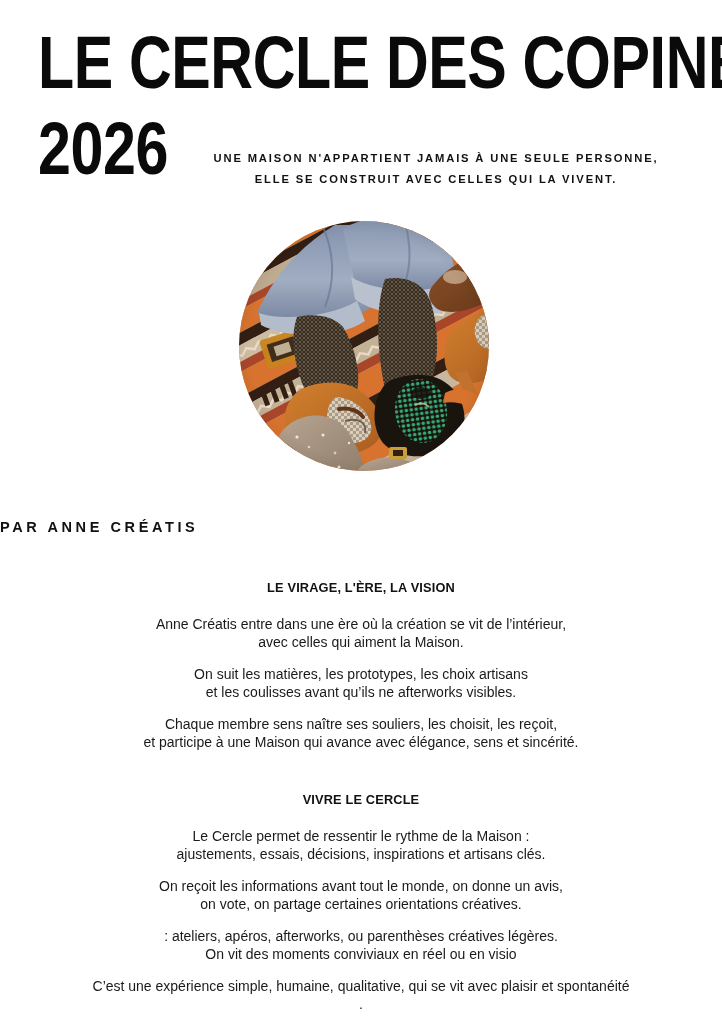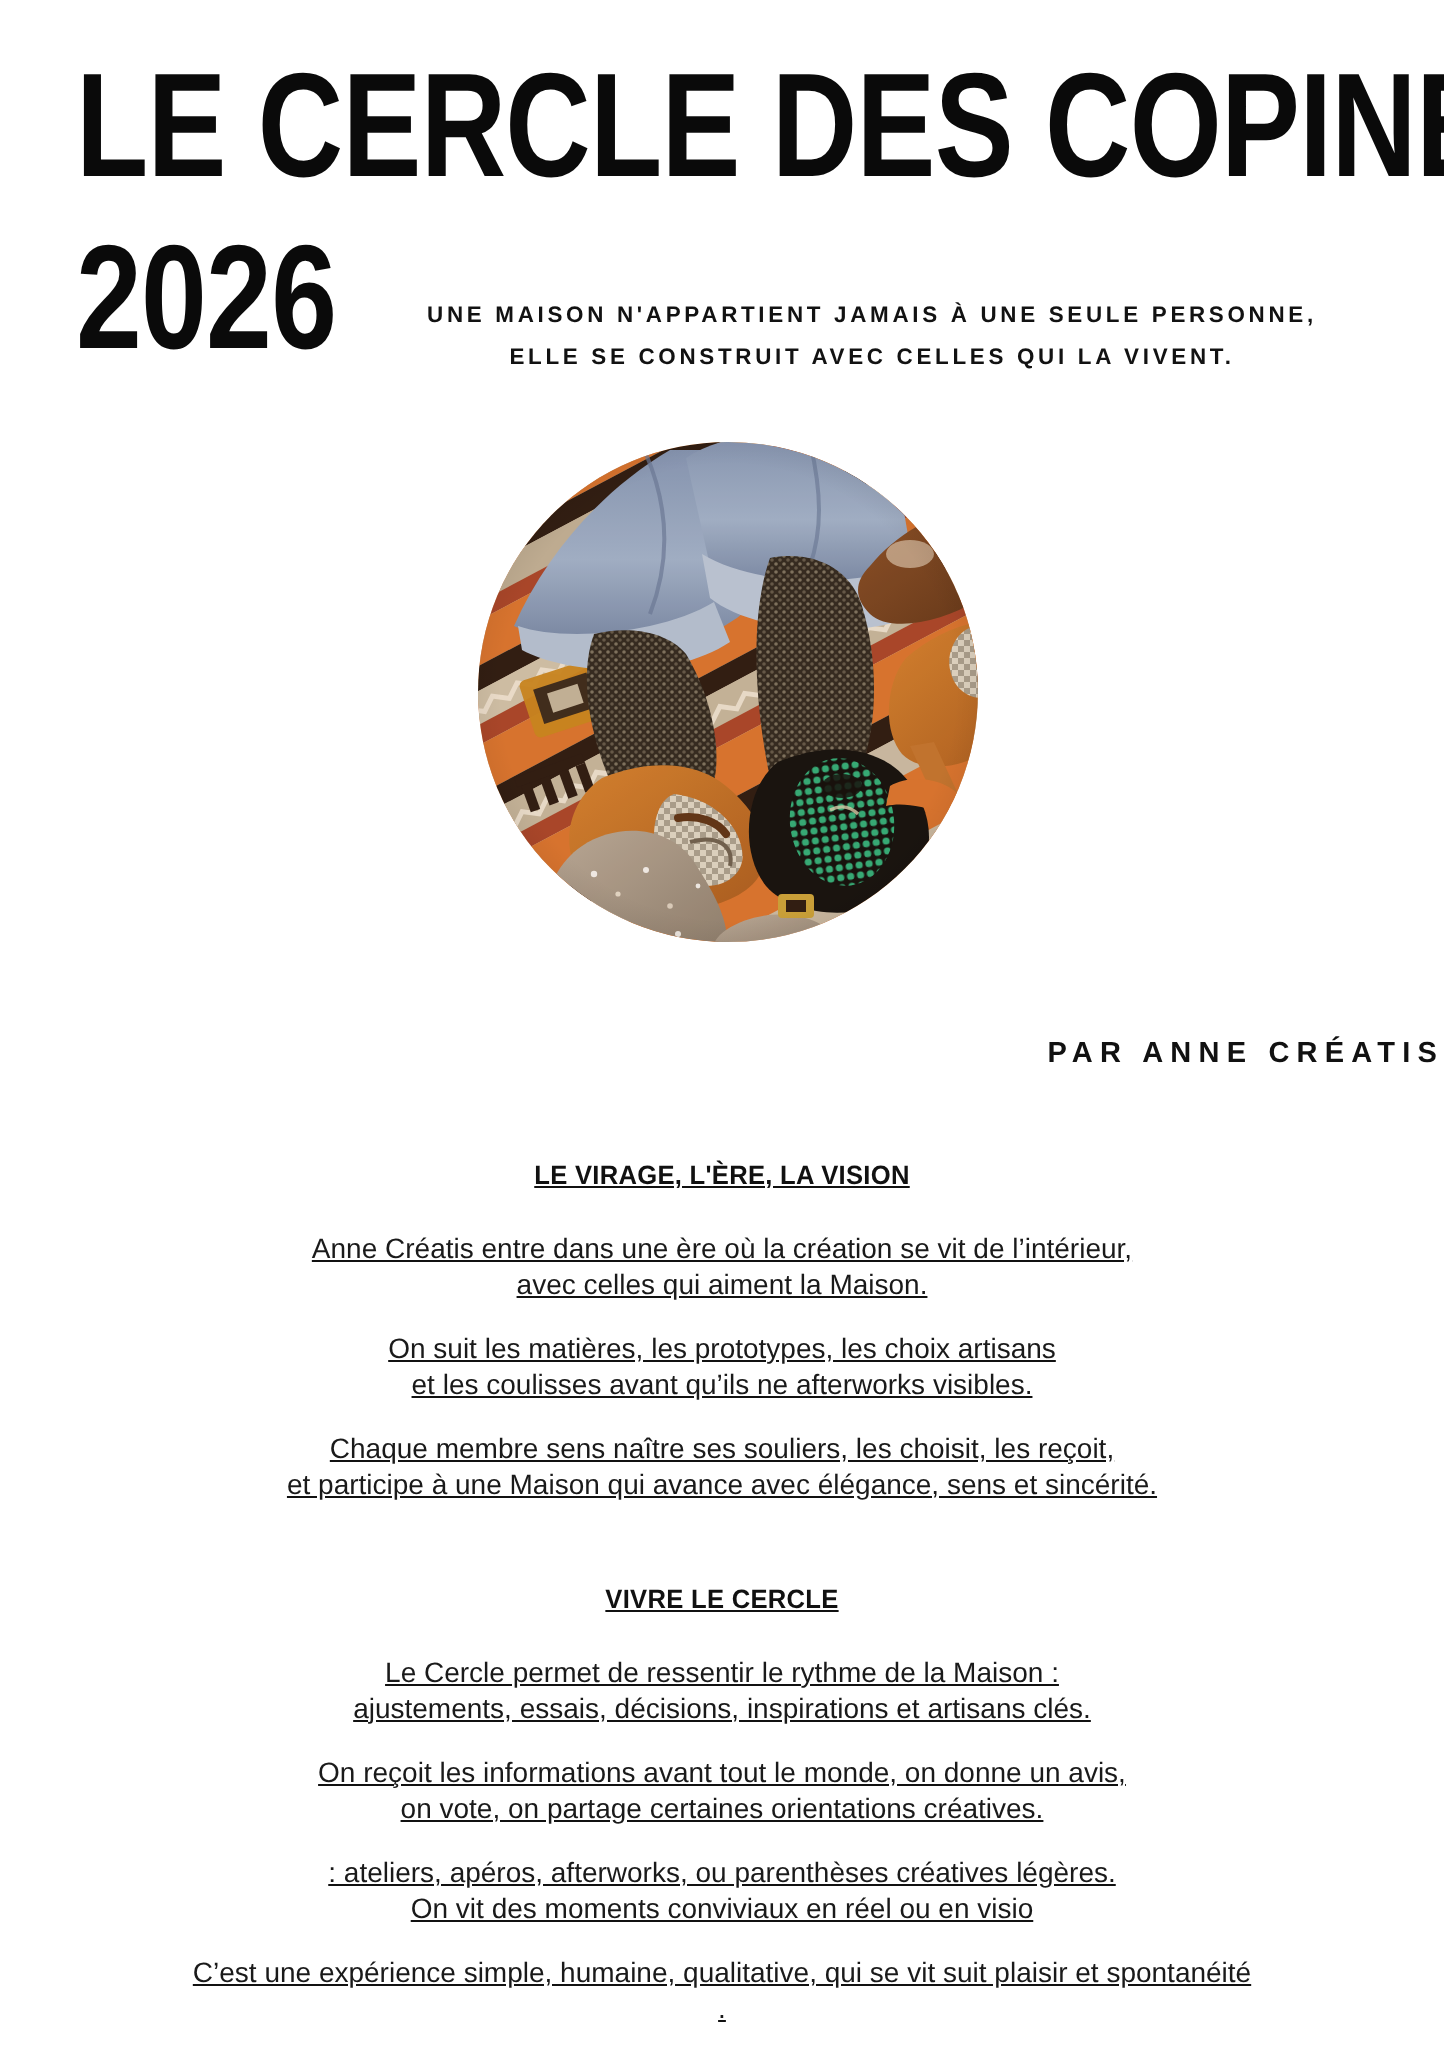--- a/index.html
+++ b/index.html
@@ -94,37 +94,37 @@
     background: #c4703a;
   }
   .photo-circle svg { display: block; width: 250px; height: 250px; }
 
   
   .byline {
     position: absolute;
     left: 0;
     top: 519px;
     width: 722px;
-    text-align: right;
+    text-align: left;
     font-size: 14.5px;
     font-weight: 700;
     letter-spacing: 3.6px;
     color: #111111;
     text-transform: uppercase;
   }
 
   
   .content {
     position: absolute;
     left: 0;
     top: 580px;
     width: 722px;
   }
 
-  .section { width: 722px; text-decoration: underline; }
+  .section { width: 722px; }
 
   .section-heading {
     text-align: center;
     font-size: 13.2px;
     font-weight: 700;
     letter-spacing: 0.15px;
     color: #111111;
     text-transform: uppercase;
     margin: 0;
     transform: scaleX(0.97);
@@ -378,19 +378,19 @@
       </p>
 
       <div class="gap-sm"></div>
       <p class="para">
         <span class="p-line">: ateliers, apéros, afterworks, ou parenthèses créatives légères.</span>
         <span class="p-line">On vit des moments conviviaux en réel ou en visio</span>
       </p>
 
       <div class="gap-sm"></div>
       <p class="para">
-        <span class="p-line">C’est une expérience simple, humaine, qualitative, qui se vit suit plaisir et spontanéité</span>
+        <span class="p-line">C’est une expérience simple, humaine, qualitative, qui se vit avec plaisir et spontanéité</span>
         <span class="p-line tail-dot">.</span>
       </p>
     </div>
 
   </div>
 </div>
 
 </body></html>

